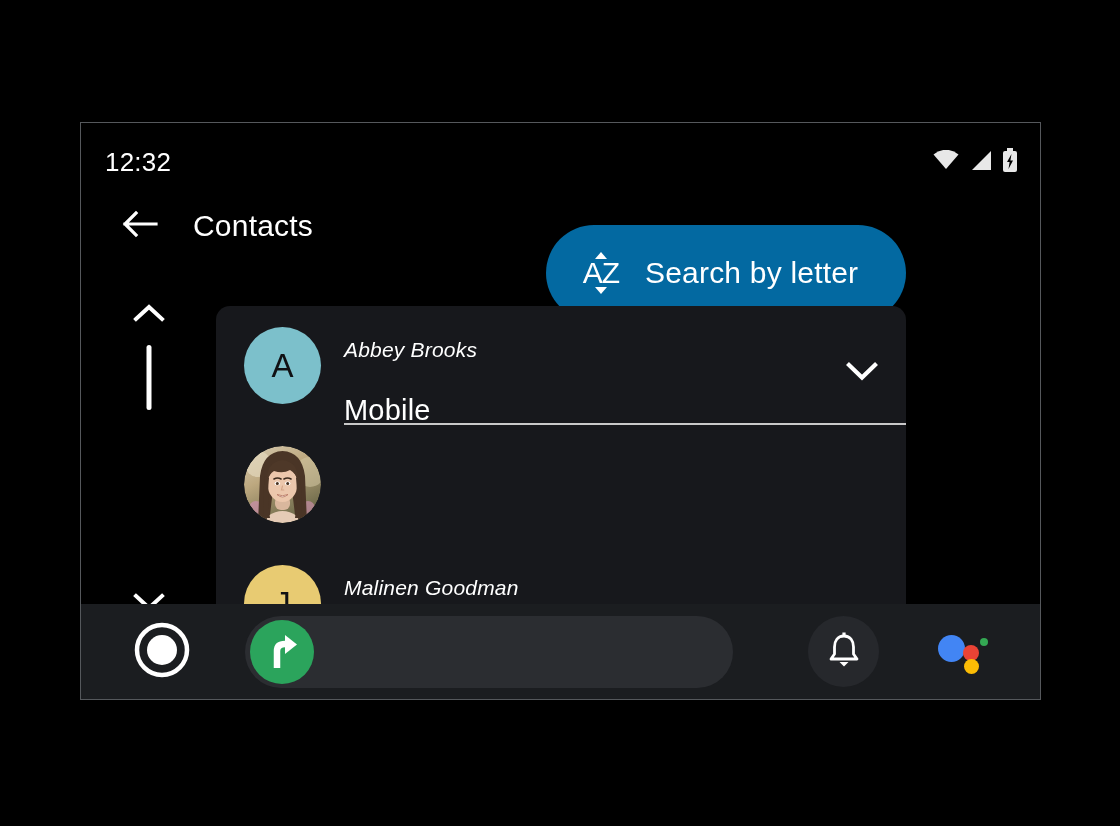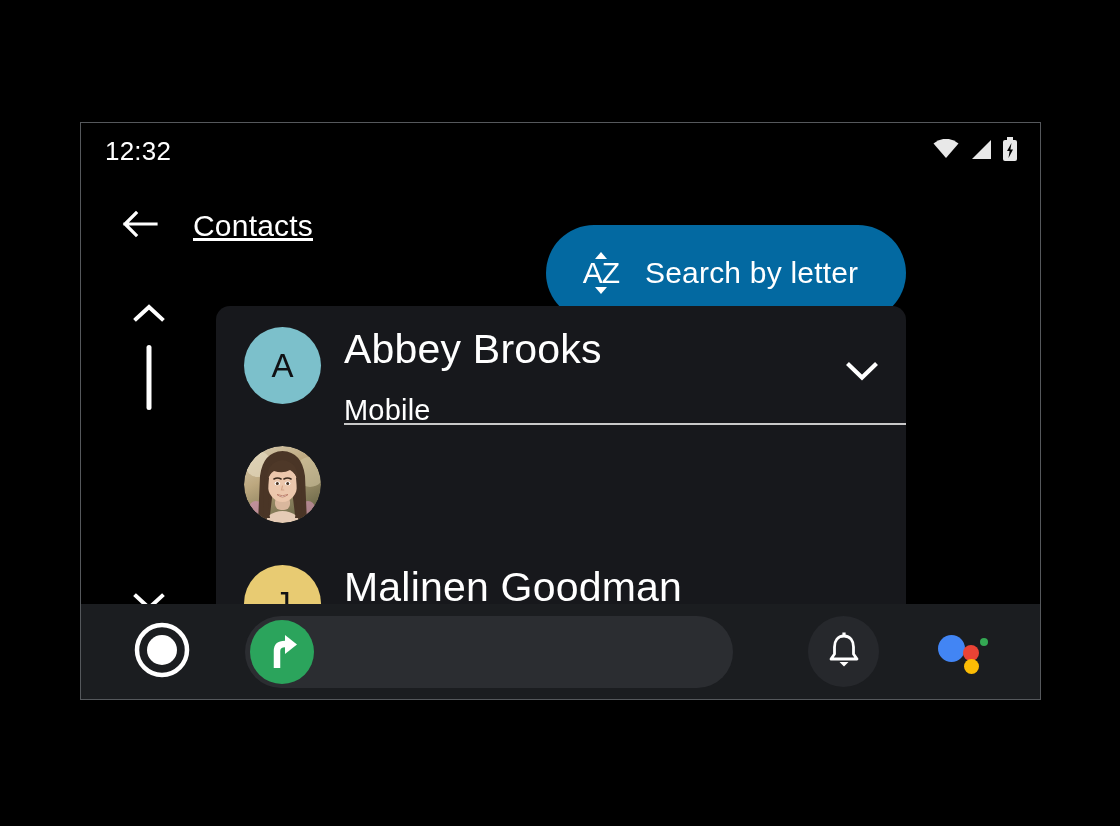--- a/index.html
+++ b/index.html
@@ -20,21 +20,21 @@
     width: 961px;
     height: 578px;
     background: #000000;
     border: 1px solid #55585c;
     overflow: hidden;
   }
 
   
   #status-bar {
     position: absolute;
-    left: 0; top: 4px;
+    left: 0; top: 15px;
     width: 100%;
     height: 48px;
     display: flex;
     align-items: center;
     justify-content: space-between;
     padding: 0 22px 0 24px;
   }
   #status-clock {
     color: #ffffff;
     font-size: 26px;
@@ -65,21 +65,20 @@
     justify-content: center;
   }
   #page-title {
     position: absolute;
     left: 112px;
     top: 34px;
     color: #ffffff;
     font-size: 30px;
     line-height: 42px;
     letter-spacing: 0.2px;
-    text-decoration: underline;
   }
   #search-by-letter-button {
     position: absolute;
     left: 465px;
     top: 54px;
     width: 360px;
     height: 96px;
     background: #0369a1;
     border-radius: 48px;
     display: flex;
@@ -223,23 +222,24 @@
     margin-left: 23px;
     height: 100%;
     display: flex;
     flex-direction: column;
     justify-content: flex-start;
     padding-top: 22px;
     position: relative;
   }
   .contact-name {
     color: #ffffff;
-    font-size: 41px;
+    font-size: 21px;
     line-height: 43px;
     letter-spacing: 0.2px;
+    font-style: italic;
   }
   .contact-subtitle {
     color: #ffffff;
     font-size: 29px;
     line-height: 42px;
     letter-spacing: 0.2px;
     margin-top: 18px;
   }
   .row-divider {
     position: absolute;

